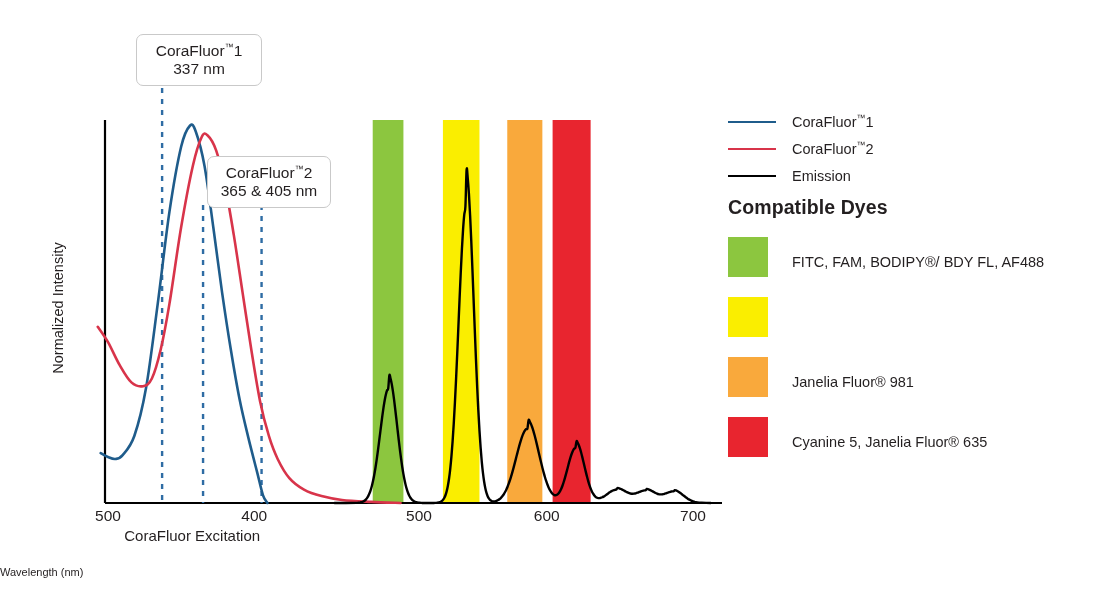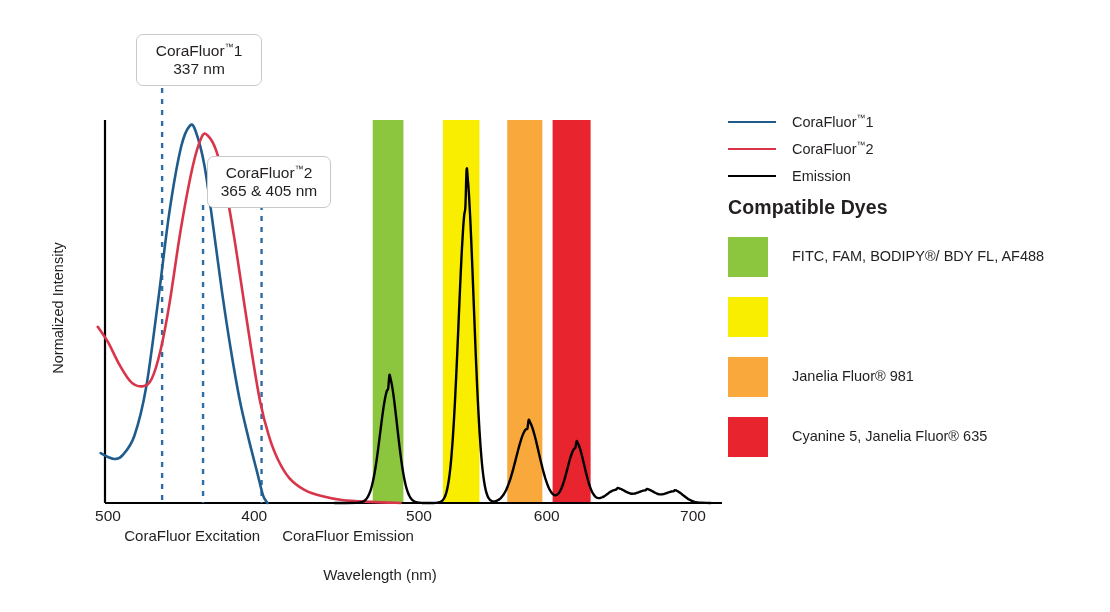--- a/index.html
+++ b/index.html
@@ -18,38 +18,38 @@
   .callout .l1{font-size:15.5px;white-space:nowrap;}
   .callout .l2{font-size:15.5px;white-space:nowrap;}
   .sup{font-size:9px;vertical-align:super;letter-spacing:0;}
   #callout-cf1{left:136px;top:34px;width:126px;height:52px;}
   #callout-cf2{left:207px;top:156px;width:124px;height:52px;}
 
   
   .axis-num{position:absolute;font-size:15.5px;color:#231f20;text-align:center;
             width:60px;}
   .axis-sub{position:absolute;font-size:15px;color:#231f20;text-align:left;}
-  #xlabel{position:absolute;left:0;top:566px;width:760px;text-align:center;
-          font-size:15px;color:#231f20;}
+  #xlabel{position:absolute;left:0;top:566px;width:760px;text-align:left;
+          font-size:11px;color:#231f20;}
   #ylabel{position:absolute;left:-32px;top:300px;width:180px;text-align:center;
           font-size:14.5px;color:#231f20;
           transform:rotate(-90deg);transform-origin:50% 50%;}
 
   
   #legend{position:absolute;left:728px;top:108px;width:370px;}
   .legend-line-row{display:flex;align-items:center;height:27px;}
   .legend-swatch-line{width:48px;height:0;border-top:2.4px solid #000;
                       margin-right:16px;flex:0 0 48px;}
   .legend-line-label{font-size:14.5px;color:#231f20;white-space:nowrap;}
 
   #dyes-title{margin-top:7px;font-size:19.5px;font-weight:bold;color:#231f20;
               letter-spacing:.1px;}
 
   #dye-list{margin-top:18px;}
-  .dye-row{display:flex;align-items:flex-start;margin-bottom:20px;}
+  .dye-row{display:flex;align-items:center;margin-bottom:20px;}
   .dye-swatch{width:40px;height:40px;flex:0 0 40px;margin-right:24px;}
   .dye-label{font-size:14.5px;color:#231f20;line-height:1.38;padding-top:9px;}
   .dye-label.two-line{padding-top:1px;}
 </style>
 </head>
 <body>
 
 <div id="chart-figure">
 
   <svg id="plot-svg" viewBox="0 0 1110 612" preserveAspectRatio="none">
@@ -87,21 +87,20 @@
 
   <div id="tick-labels">
       <div class="axis-num" style="left: 78px; top: 507px;">500</div>
       <div class="axis-num" style="left: 224.25px; top: 507px;">400</div>
       <div class="axis-num" style="left: 389px; top: 507px;">500</div>
       <div class="axis-num" style="left: 516.75px; top: 507px;">600</div>
       <div class="axis-num" style="left: 663px; top: 507px;">700</div>
     </div>
 
   <div class="axis-sub" id="sec-left" style="left: 124.25px; top: 527px; width: 260px;">CoraFluor Excitation</div>
-  <div class="axis-sub" id="sec-right" style="left: 282.2px; top: 527px; width: 260px;">CoraFluor Emission</div>
 
   <div id="xlabel">Wavelength (nm)</div>
   <div id="ylabel">Normalized Intensity</div>
 
   <div id="legend">
     <div id="legend-lines">
         <div class="legend-line-row">
           <div class="legend-swatch-line" style="border-top-color: rgb(31, 92, 139);"></div>
           <div class="legend-line-label"><span>CoraFluor</span><span class="sup">™</span><span>1</span></div>
         </div>

